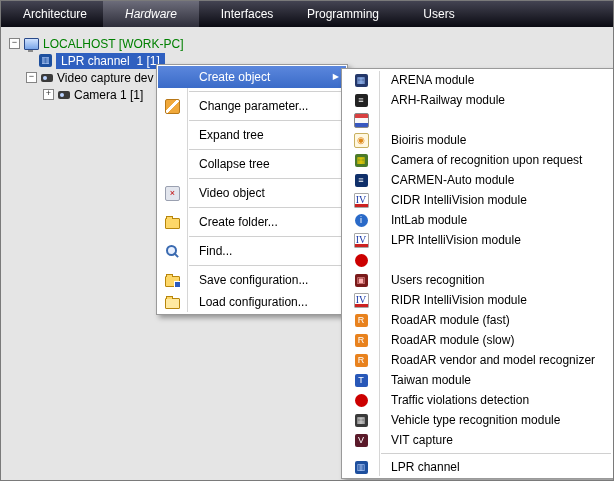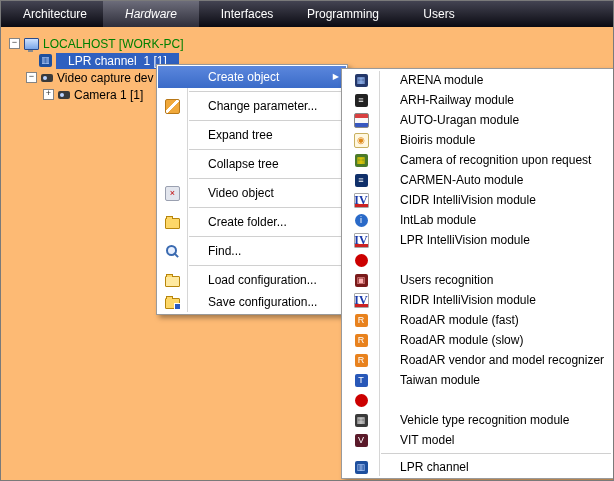--- a/index.html
+++ b/index.html
@@ -1,52 +1,52 @@
 <!DOCTYPE html>
 <html style="--selection: #2f60c0; --menu-highlight: #3a6bc8; --menubar-top: #444452; --menubar-bottom: #0a0a12;"><head>
 <meta charset="utf-8">
 <style>
   html,body{margin:0;padding:0;background:#fff;}
   body{width:614px;height:481px;font-family:"Liberation Sans",sans-serif;font-size:12px;color:#000;}
-  .window{position:relative;width:612px;height:479px;border:1px solid #7a7a7a;background:#fdba74;overflow:hidden;}
+  .window{position:relative;width:612px;height:479px;border:1px solid #7a7a7a;background:#e5e5e5;overflow:hidden;}
 
   
   .menubar{height:26px;background:linear-gradient(var(--menubar-top,#444452),var(--menubar-bottom,#0a0a12));display:flex;align-items:stretch;padding-left:6px;}
   .tab{color:#fff;width:96px;display:flex;align-items:center;justify-content:center;cursor:default;}
   .tab.active{background:linear-gradient(#6c6c7a,#2e2e3a);font-style:italic;}
 
   
   .tree{padding-top:8px;}
   .tree-row{display:flex;align-items:center;height:17px;}
   .expander{width:9px;height:9px;border:1px solid #848484;background:#fff;font-size:9px;line-height:7px;text-align:center;color:#333;margin-right:4px;flex:none;}
   .expander-space{width:13px;flex:none;}
   .tree-label{margin-left:4px;white-space:pre;}
-  .tree-label.sel{background:var(--selection,#2f60c0);color:#fff;padding:1px 12px;}
+  .tree-label.sel{background:var(--selection,#2f60c0);color:#fff;padding:1px 5px;}
 
   
   .menu{position:absolute;background:#fff;border:1px solid #9a9a9a;box-shadow:3px 3px 5px rgba(0,0,0,.35);padding:1px;}
   #context-menu{left:155px;top:63px;width:188px;z-index:10;}
   #submenu{left:340px;top:67px;width:271px;z-index:11;}
   .gutter-line{position:absolute;top:2px;bottom:2px;width:1px;background:#d6d6d6;}
   #context-menu .gutter-line{left:30px;}
   #submenu .gutter-line{left:37px;}
   .menu-item{display:flex;align-items:center;height:22px;position:relative;cursor:default;}
   #submenu .menu-item{height:20px;}
   .icwrap{width:29px;display:flex;align-items:center;justify-content:center;flex:none;}
   #submenu .icwrap{width:36px;}
-  .menu-label{margin-left:21px;white-space:pre;text-align:right;}
+  .menu-label{margin-left:12px;white-space:pre;text-align:right;}
   .menu-item.highlighted{background:linear-gradient(#5b87dd,var(--menu-highlight,#3a6bc8));color:#fff;}
   .menu-sep{height:1px;background:#d0d0d0;margin:3px 3px 3px 31px;}
   #submenu .menu-sep{margin-left:38px;}
   .submenu-arrow{margin-left:auto;margin-right:7px;font-size:8px;line-height:1;}
 
   
   .ic{display:inline-flex;width:13px;height:13px;align-items:center;justify-content:center;font-size:9px;line-height:1;border-radius:2px;flex:none;position:relative;}
   .ic-empty{background:transparent;}
-  .i-iv{background:linear-gradient(#fff 75%,#cc2222 75%);border:1px solid #a8a8a8;color:#1a3aaa;font-family:"Liberation Serif",serif;font-weight:bold;font-size:12px;border-radius:1px;}
+  .i-iv{background:linear-gradient(#fff 75%,#cc2222 75%);border:1px solid #a8a8a8;color:#1a3aaa;font-family:"Liberation Serif",serif;font-weight:normal;font-size:10px;border-radius:1px;}
   .i-monitor{width:13px;height:10px;background:linear-gradient(#cfe2ff,#7aa6e8);border:1px solid #2a4a8a;border-radius:1px;}
   .i-monitor::after{content:"";position:absolute;left:3px;bottom:-3px;width:5px;height:2px;background:#8a8a8a;}
   .i-camera{width:12px;height:8px;background:#3a3a3a;border-radius:2px;}
   .i-camera::after{content:"";position:absolute;left:2px;top:2px;width:4px;height:4px;border-radius:50%;background:#bcd4ff;}
   .i-pencil{background:linear-gradient(135deg,#f0a83a 40%,#ffffff 40%,#ffffff 55%,#f0a83a 55%);border:1px solid #b87818;}
   .i-folder,.i-folder-open,.i-folder-disk{height:9px;width:13px;background:#fdd768;border:1px solid #b8860b;border-radius:1px;margin-top:3px;}
   .i-folder::before,.i-folder-open::before,.i-folder-disk::before{content:"";position:absolute;top:-3px;left:0;width:5px;height:2px;background:#fdd768;border:1px solid #b8860b;border-bottom:none;}
   .i-folder-open{background:#ffe9a0;}
   .i-folder-disk::after{content:"";position:absolute;right:-2px;bottom:-2px;width:5px;height:5px;background:#2a5ac0;border:1px solid #fff;}
   .i-disk{background:#2855a0;}
@@ -137,50 +137,49 @@
       <div class="menu-sep"></div>
       <div class="menu-item">
         <span class="icwrap">
           <span class="ic i-magnifier"></span>
         </span>
         <span class="menu-label">Find...</span>
       </div>
       <div class="menu-sep"></div>
       <div class="menu-item">
         <span class="icwrap">
+          <span class="ic i-folder-disk"></span>
+        </span>
+        <span class="menu-label">Save configuration...</span>
+      </div>
+      <div class="menu-item">
+        <span class="icwrap">
           <span class="ic i-folder-open"></span>
         </span>
         <span class="menu-label">Load configuration...</span>
-      </div>
-      <div class="menu-item">
-        <span class="icwrap">
-          <span class="ic i-folder-disk"></span>
-        </span>
-        <span class="menu-label">Save configuration...</span>
       </div>
     </div>
   <div class="menu" id="submenu">
       <div class="gutter-line"></div>
       <div class="menu-item">
         <span class="icwrap">
           <span class="ic" style="background: rgb(36, 56, 106); color: rgb(159, 196, 255);">▦</span>
         </span>
         <span class="menu-label">ARENA module</span>
       </div>
       <div class="menu-item">
         <span class="icwrap">
           <span class="ic" style="background: rgb(34, 34, 34); color: rgb(255, 255, 255);">≡</span>
         </span>
         <span class="menu-label">ARH-Railway module</span>
       </div>
       <div class="menu-item">
         <span class="icwrap">
           <span class="ic i-uragan"></span>
         </span>
-        <span class="menu-label">AUTO-Uragan module</span>
       </div>
       <div class="menu-item">
         <span class="icwrap">
           <span class="ic" style="background: rgb(255, 248, 224); color: rgb(224, 136, 24); border: 1px solid rgb(200, 176, 96);">◉</span>
         </span>
         <span class="menu-label">Bioiris module</span>
       </div>
       <div class="menu-item">
         <span class="icwrap">
           <span class="ic" style="background: rgb(74, 122, 42); color: rgb(255, 215, 0);">▦</span>
@@ -249,32 +248,33 @@
       <div class="menu-item">
         <span class="icwrap">
           <span class="ic" style="background: rgb(40, 88, 184); color: rgb(255, 255, 255);">T</span>
         </span>
         <span class="menu-label">Taiwan module</span>
       </div>
       <div class="menu-item">
         <span class="icwrap">
           <span class="ic" style="background: rgb(204, 0, 0); border-radius: 50%;"></span>
         </span>
+        <span class="menu-label">Traffic violations detection</span>
       </div>
       <div class="menu-item">
         <span class="icwrap">
           <span class="ic" style="background: rgb(58, 58, 58); color: rgb(224, 224, 224);">▦</span>
         </span>
         <span class="menu-label">Vehicle type recognition module</span>
       </div>
       <div class="menu-item">
         <span class="icwrap">
           <span class="ic" style="background: rgb(90, 26, 42); color: rgb(255, 255, 255);">V</span>
         </span>
-        <span class="menu-label">VIT model</span>
+        <span class="menu-label">VIT capture</span>
       </div>
       <div class="menu-sep"></div>
       <div class="menu-item">
         <span class="icwrap">
           <span class="ic" style="background: rgb(29, 79, 158); color: rgb(188, 212, 255);">▥</span>
         </span>
         <span class="menu-label">LPR channel</span>
       </div>
     </div>
 </div>

